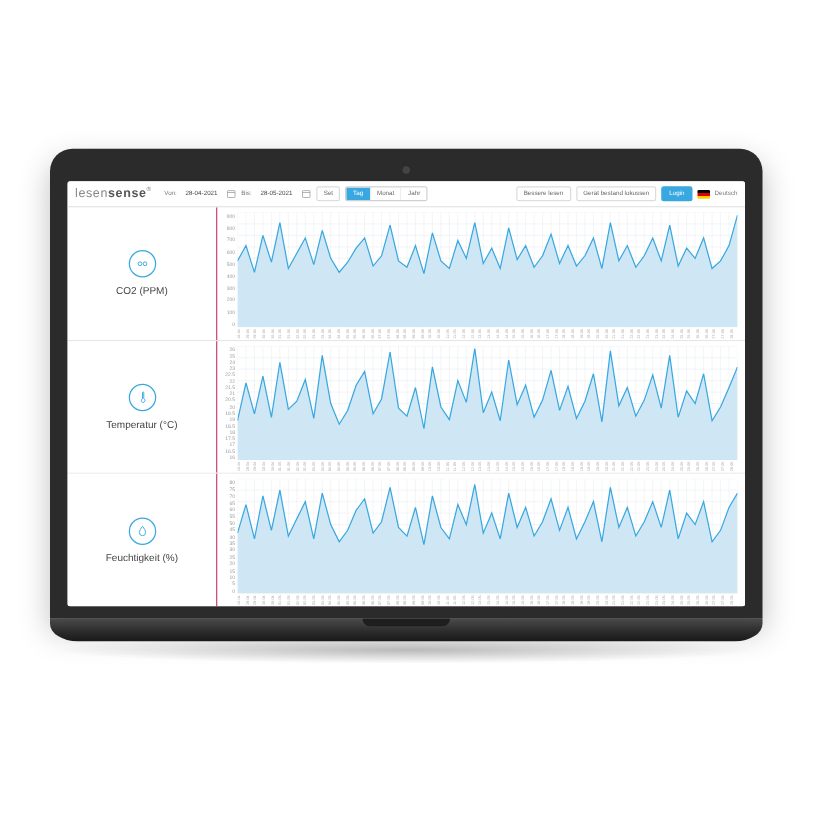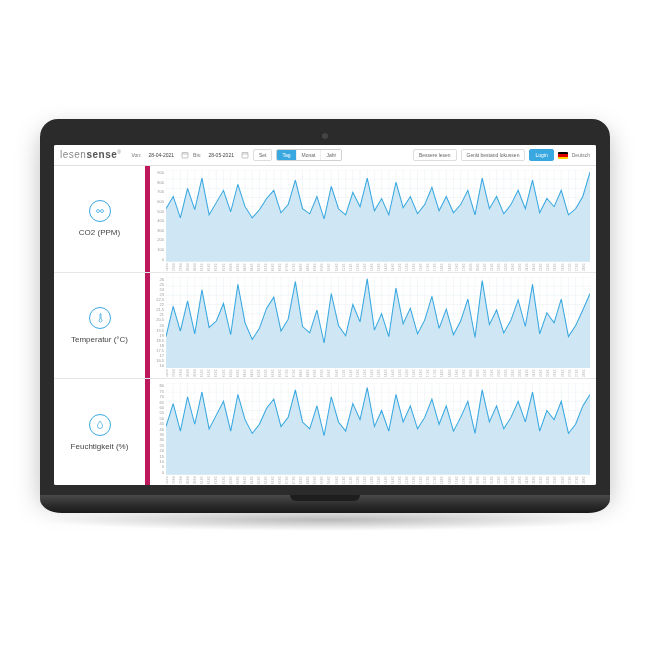--- a/index.html
+++ b/index.html
@@ -85,22 +85,22 @@
     width: 10px; height: 7px; border-radius: 1px; background: linear-gradient(#000 33%, #dd0000 33% 66%, #ffce00 66%);
     display: inline-block; margin-right: 2px; vertical-align: middle;
   }
   
   .rows { flex: 1; display: flex; flex-direction: column; }
   .row {
     flex: 1; display: flex; border-bottom: 1px solid #e6e6e6;
   }
   .row:last-child { border-bottom: none; }
   .metric {
-    width: 96px; background: #fff;
-    border-right: 5px solid #be185d;
+    width: 120px; background: #fff;
+    border-right: 1px solid #be185d;
     display: flex; flex-direction: column; align-items: center; justify-content: center;
     gap: 6px;
     text-align: center;
   }
   .metric-icon {
     width: 22px; height: 22px; border: 1.5px solid #3aa8e0; border-radius: 50%;
     display: flex; align-items: center; justify-content: center;
     color: #3aa8e0;
   }
   .metric-label { font-size: 8px; color: #444; font-weight: 500; }

